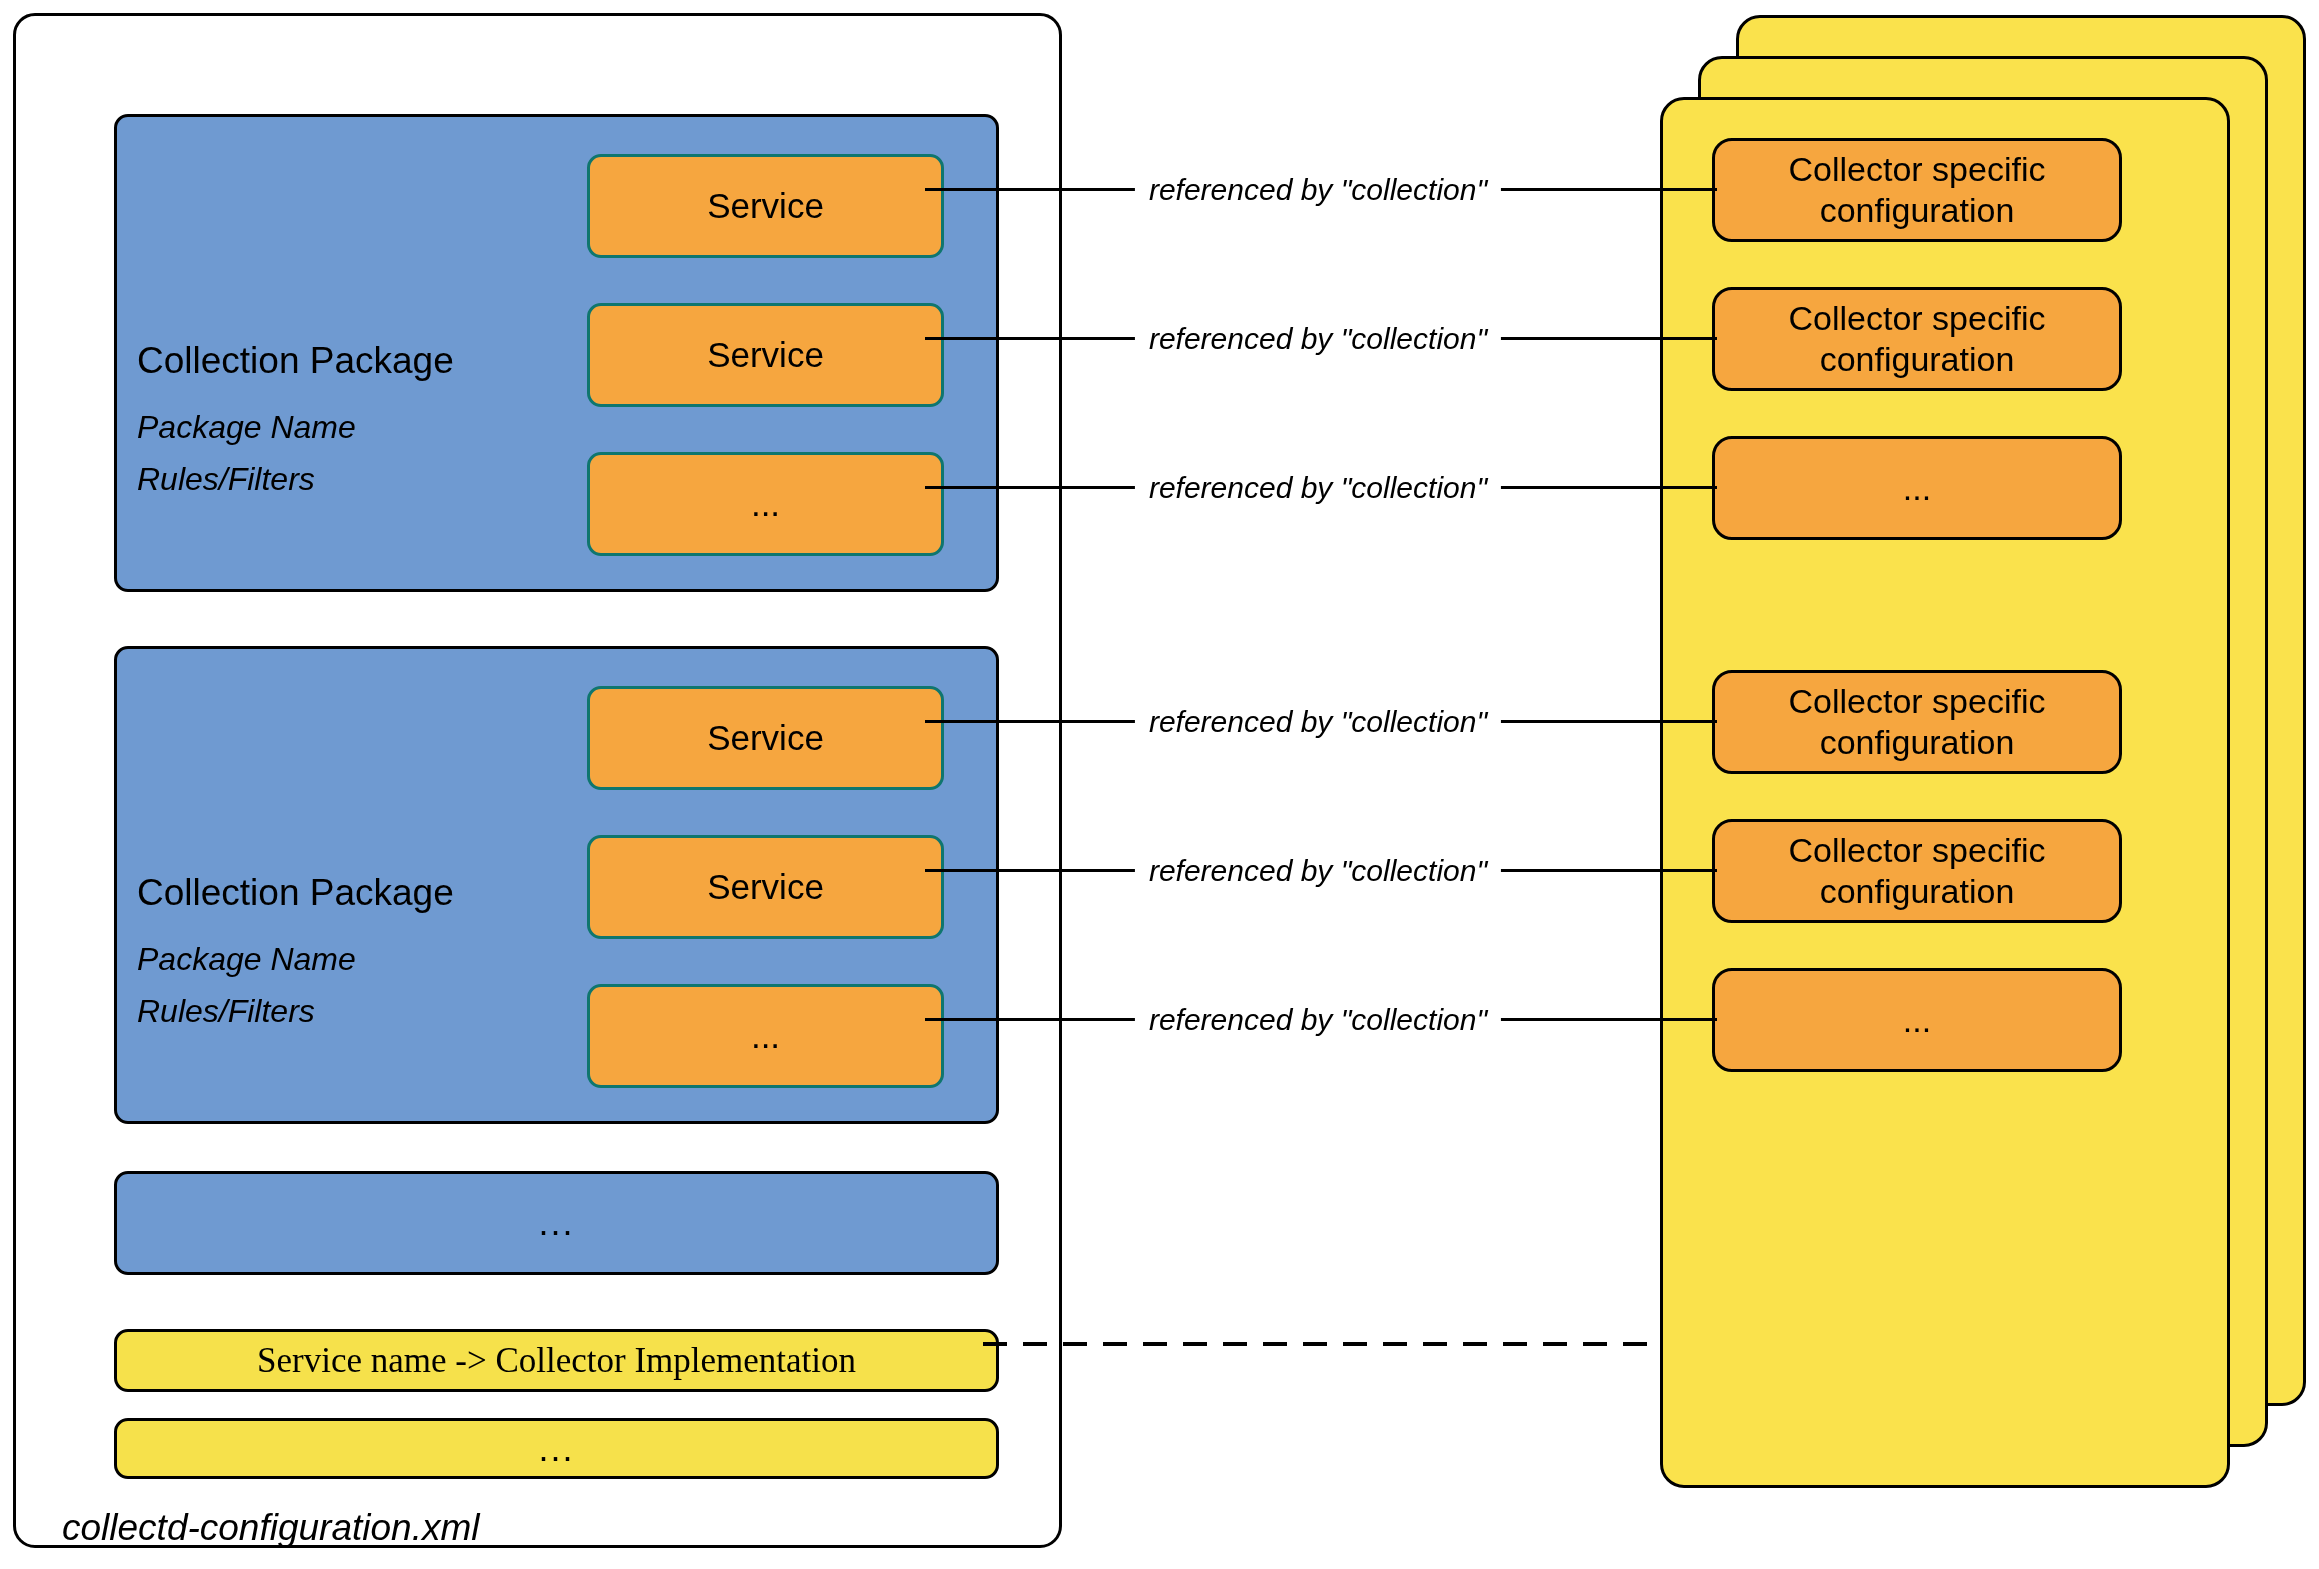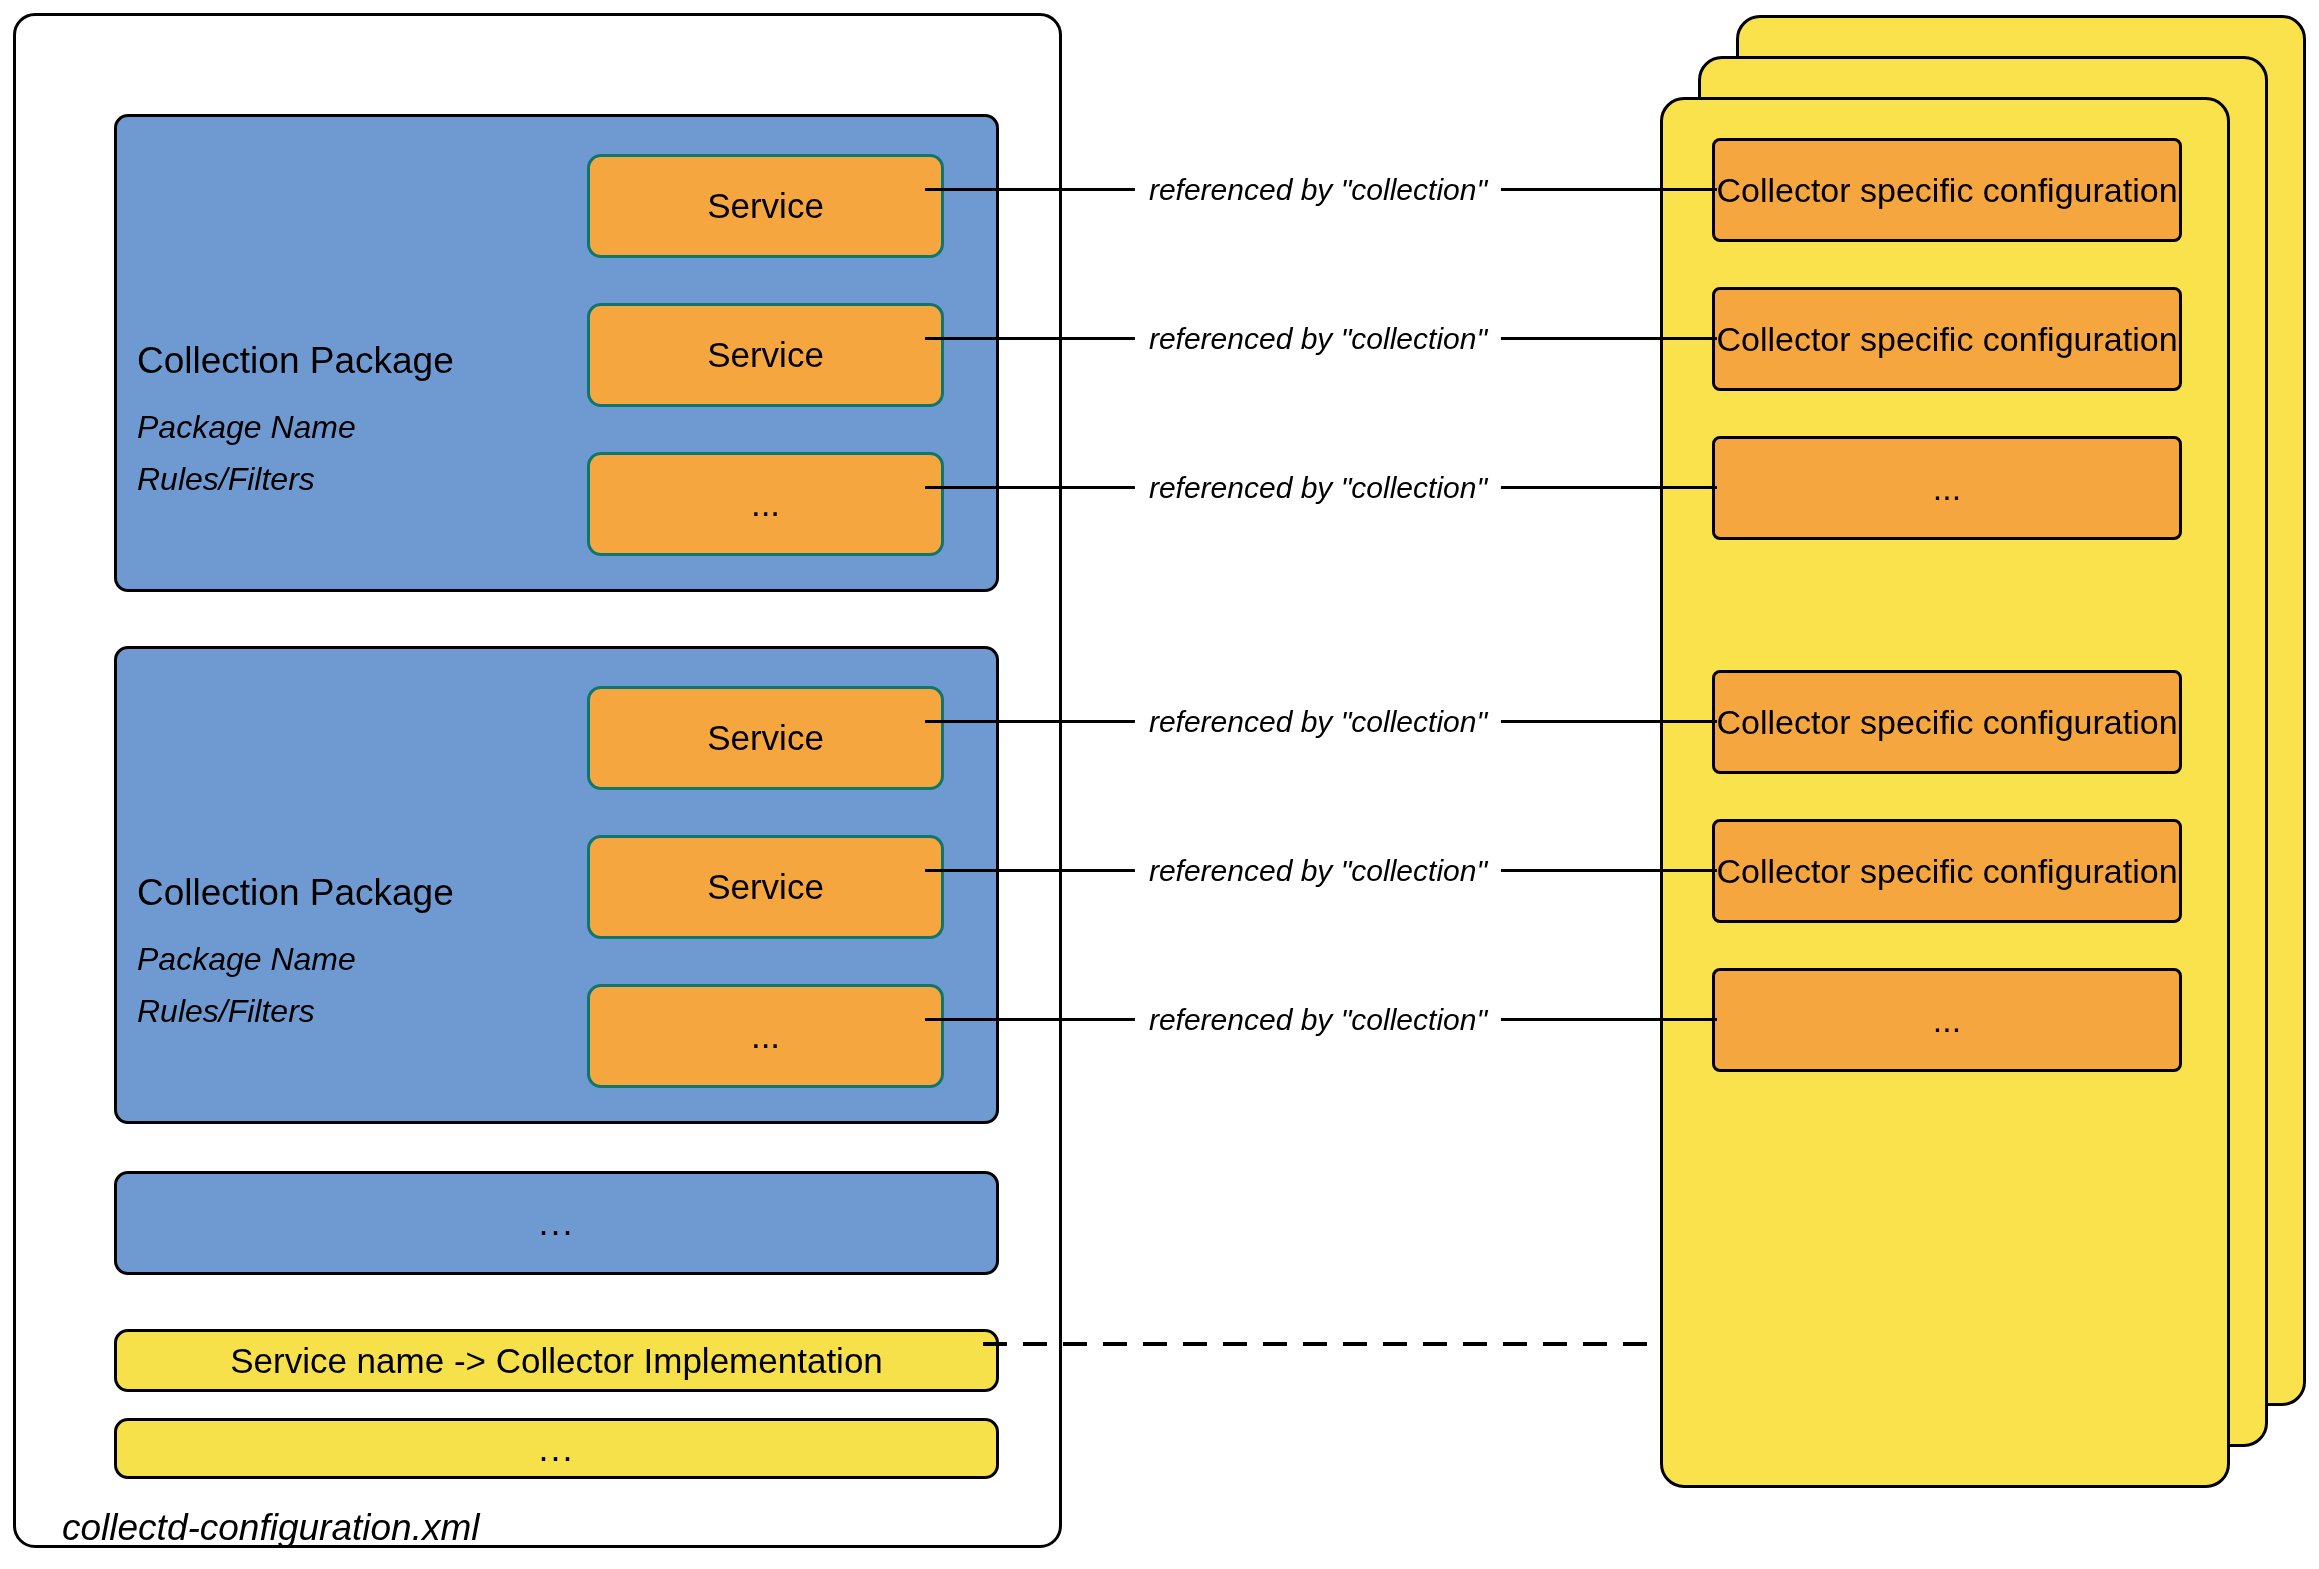--- a/index.html
+++ b/index.html
@@ -8,42 +8,42 @@
     font-family:"Liberation Sans",sans-serif;color:#000;overflow:hidden;
   }
   .abs{position:absolute;box-sizing:border-box;}
   .stroke{border:3px solid #000;}
   
   .page{background:#FAE24C;border-radius:24px;}
   .page-back {left:1736px;top:15px;width:570px;height:1391px;}
   .page-mid  {left:1698px;top:56px;width:570px;height:1391px;}
   .page-front{left:1660px;top:97px;width:570px;height:1391px;}
   .collector-box{
-    left:49px;width:470px;height:104px;background:#F6A63F;border-radius:8px;
+    left:49px;width:410px;height:104px;background:#F6A63F;border-radius:20px;
     display:flex;align-items:center;justify-content:center;text-align:center;
     font-size:34px;line-height:41px;
   }
   .c1{top:38px}.c2{top:187px}.c3{top:336px}.c4{top:570px}.c5{top:719px}.c6{top:868px}
   
   .xml-container{left:13px;top:13px;width:1049px;height:1535px;background:#fff;border-radius:22px;}
   .pkg{left:98px;width:885px;height:478px;background:#6F9AD1;border-radius:14px;}
   .pkg1{top:98px}.pkg2{top:630px}
   .pkg-title{position:absolute;left:20px;top:222px;font-size:37px;line-height:44px;}
   .pkg-meta{position:absolute;left:20px;font-style:italic;font-size:32px;line-height:36px;}
   .meta1{top:292px}.meta2{top:344px}
   .service-box{
     position:absolute;left:470px;width:357px;height:104px;background:#F6A63F;border-radius:14px;
     display:flex;align-items:center;justify-content:center;font-size:35px;
     border:3px solid #0f766e;box-sizing:border-box;
   }
   .s1{top:37px}.s2{top:186px}.s3{top:335px}
   .more-pkg{left:98px;top:1155px;width:885px;height:104px;background:#6F9AD1;border-radius:14px;
     display:flex;align-items:center;justify-content:center;font-size:36px;letter-spacing:2px;}
   .mapping-box{left:98px;top:1313px;width:885px;height:63px;background:#F6E14B;border-radius:14px;
-    display:flex;align-items:center;justify-content:center;font-size:35px;}
+    display:flex;align-items:center;justify-content:center;font-size:35px;font-family:Liberation Serif, serif;}
   .more-map{left:98px;top:1402px;width:885px;height:61px;background:#F6E14B;border-radius:14px;
     display:flex;align-items:center;justify-content:center;font-size:36px;letter-spacing:2px;}
   .file-label{left:46px;top:1491px;font-size:37px;font-style:italic;}
   
   .hline{position:absolute;left:925px;width:792px;height:3px;background:#000;}
   .dashline{
     position:absolute;left:983px;top:1342px;width:680px;height:4px;
     background:repeating-linear-gradient(90deg,#000 0 24px,transparent 24px 40px);
   }
   

